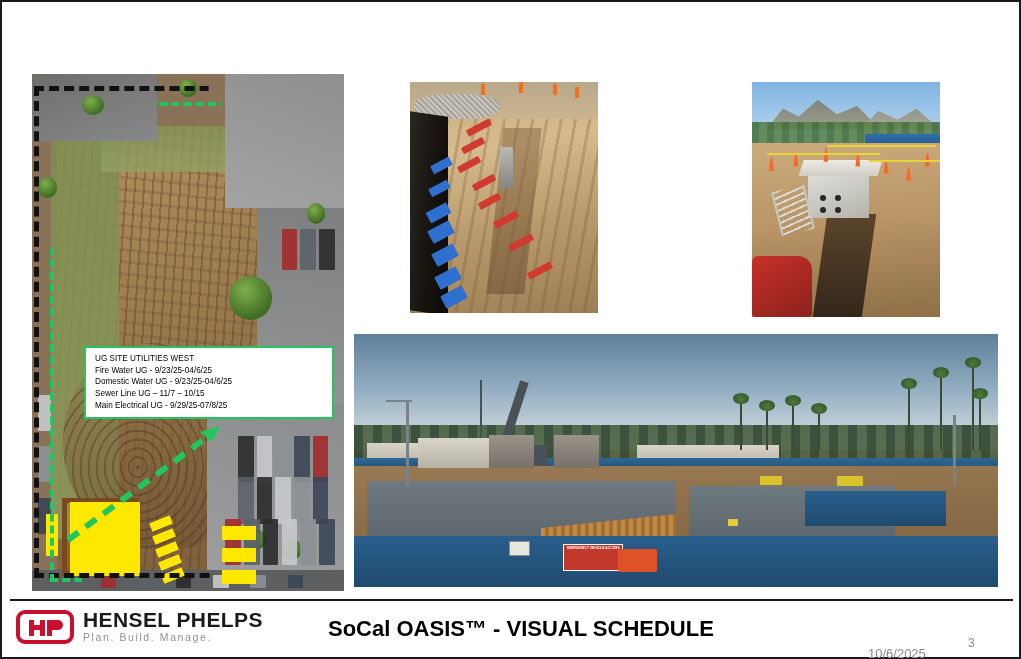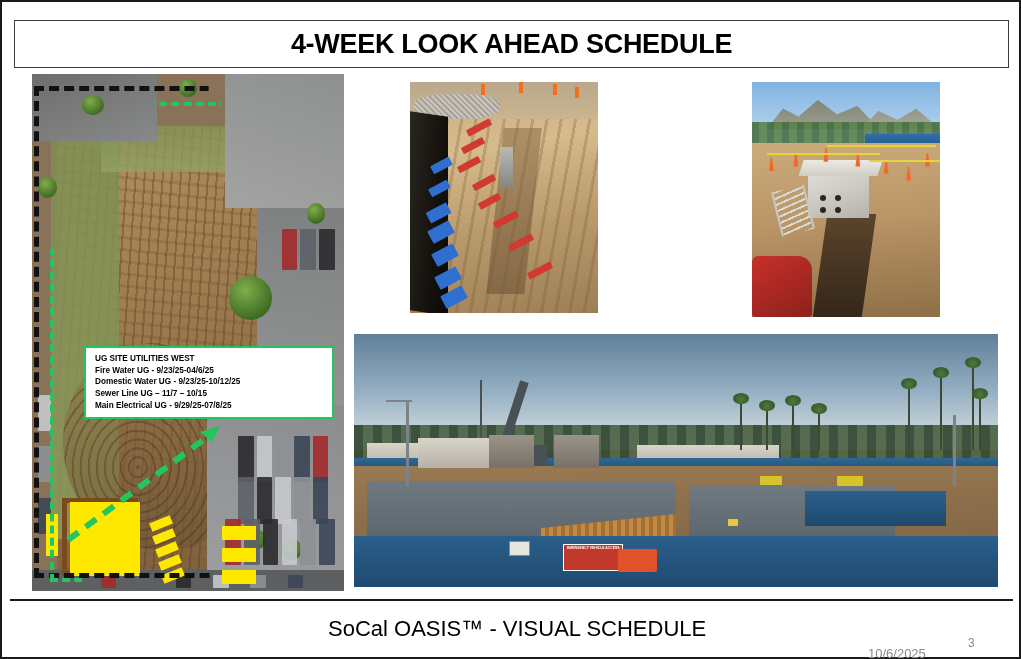--- a/index.html
+++ b/index.html
@@ -131,21 +131,21 @@
     position: absolute;
     left: 52px; top: 272px;
     width: 250px;
     border: 2.5px solid #22c55e;
     background: #ffffff;
     padding: 5px 7px 6px 9px;
     box-sizing: border-box;
   }
   .callout div {
     font-size: 8.2px;
-    font-weight: bold;
+    font-weight: normal;
     color: #000000;
     line-height: 1.42;
     white-space: nowrap;
   }
   .yellow-pad { position: absolute; background: #ffe800; }
   .brown-outline { position: absolute; border: 5px solid #7a4a1c; box-sizing: border-box; }
 
   
   .photo { position: absolute; overflow: hidden; background: #cbb89a; }
 
@@ -262,43 +262,40 @@
   .wordmark-1 {
     font-size: 21px; font-weight: bold; color: #1a1a1a;
     letter-spacing: 0.4px; line-height: 1.05;
   }
   .wordmark-2 {
     font-size: 10.5px; color: #8f9194; letter-spacing: 1.6px; line-height: 1.3;
   }
   .footer-title {
     position: absolute;
     left: 326px; top: 614px;
-    font-size: 22px; font-weight: normal; color: #000000;
+    font-size: 22px; font-weight: bold; color: #000000;
     white-space: nowrap;
   }
   .footer-date {
     position: absolute;
     left: 866px; top: 644px;
     font-size: 13px; color: #8a8a8a;
     white-space: nowrap;
   }
   .footer-page {
     position: absolute;
     left: 966px; top: 634px;
     font-size: 12px; color: #8a8a8a;
   }
 </style>
 </head>
 <body>
 
 <div class="slide">
 
-  <div class="title-box">
-    <div class="title-text">4-WEEK LOOK AHEAD SCHEDULE</div>
-  </div>
 
   <div class="map">
     <div class="map-bg">
       <div class="mb dirt"></div>
       <div class="mb grass-strip"></div>
       <div class="mb grass-top"></div>
       <div class="mb dirt-swirl"></div>
       <div class="mb pavement-tl"></div>
       <div class="mb pavement-tr"></div>
       <div class="mb pavement-r"></div>
@@ -362,21 +359,21 @@
     <div class="site-boundary"></div>
     <div class="util-zone"></div>
     <svg class="green-leader" viewBox="0 0 160 120">
       <line x1="6" y1="114" x2="152" y2="6" stroke="#22c55e" stroke-width="6" stroke-dasharray="13 9"></line>
       <polygon points="158,0 138,6 150,16" fill="#22c55e"></polygon>
     </svg>
 
     <div class="callout">
       <div>UG SITE UTILITIES  WEST</div>
       <div>Fire Water UG - 9/23/25-04/6/25</div>
-      <div>Domestic Water UG - 9/23/25-10/12/25</div>
+      <div>Domestic Water UG - 9/23/25-04/6/25</div>
       <div>Sewer Line UG – 11/7 – 10/15</div>
       <div>Main Electrical UG - 9/29/25-07/8/25</div>
     </div>
   </div>
 
   <div class="photo p1">
     <div class="p1-sand"></div>
     <div class="p1-topdirt"></div>
     <div class="p1-gravel"></div>
     <div class="p1-trench"></div>
@@ -477,18 +474,32 @@
     <div class="p3-screen" style="left:70%; top:62%; width:22%; height:14%;"></div>
     <div class="p3-sign" style="left:32.5%; top:83%; width:9%; height:10%;">
       <span>EMERGENCY VEHICLE ACCESS</span>
     </div>
     <div class="p3-sign" style="left:24%; top:82%; width:3%; height:5%; background:#e8e5dc; border-color:#8a8a8a;"></div>
     <div class="p3-sign" style="left:41%; top:85%; width:6%; height:9%; background:#e0532a; border:none; border-radius:2px;"></div>
   </div>
 
   <div class="footer-rule"></div>
 
+  <div class="logo-block">
+    <div class="hp-mark">
+      <i class="hp-h-l"></i>
+        <i class="hp-h-r"></i>
+        <i class="hp-h-bar"></i>
+      <i class="hp-p-stem"></i>
+        <i class="hp-p-bowl"></i>
+        <i class="hp-p-cut"></i>
+    </div>
+    <div>
+      <div class="wordmark-1">HENSEL PHELPS</div>
+      <div class="wordmark-2">Plan. Build. Manage.</div>
+    </div>
+  </div>
 
   <div class="footer-title">SoCal OASIS™ - VISUAL SCHEDULE</div>
   <div class="footer-date">10/6/2025</div>
   <div class="footer-page">3</div>
 
 </div>
 
 </body></html>

